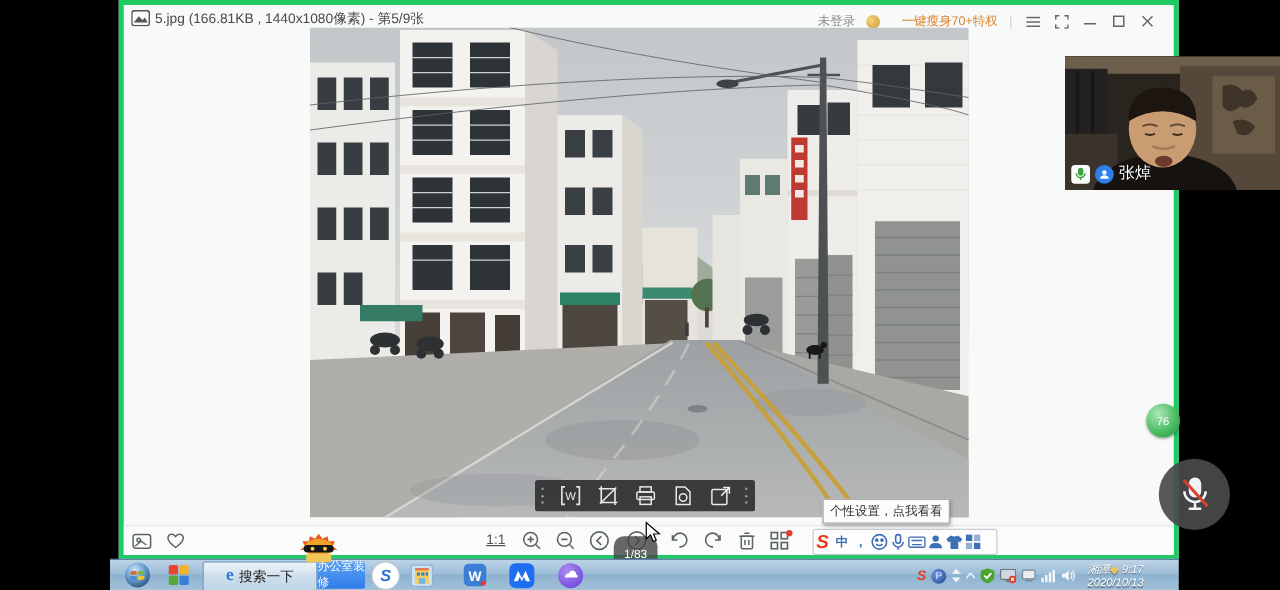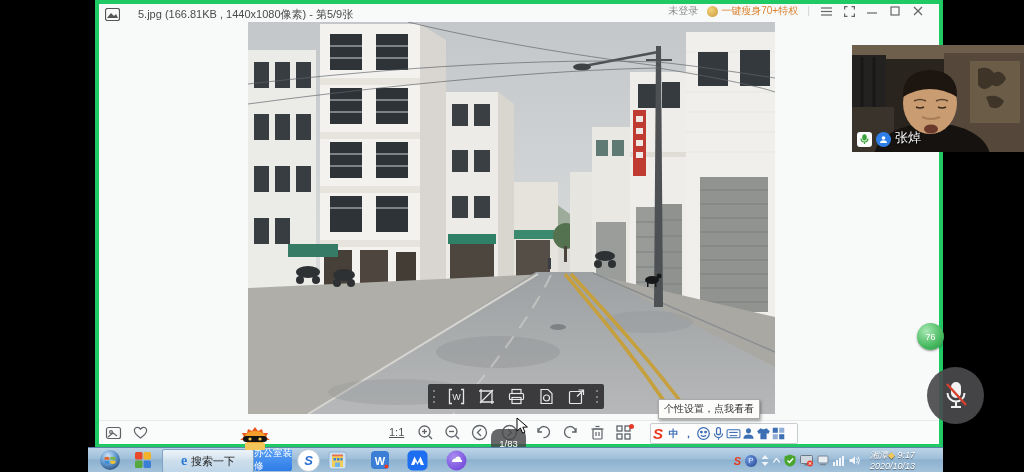--- a/index.html
+++ b/index.html
@@ -5,24 +5,24 @@
   html,body{margin:0;padding:0;background:#000;}
   body{position:relative;width:1024px;height:472px;overflow:hidden;
        font-family:"Liberation Sans","DejaVu Sans",sans-serif;-webkit-font-smoothing:antialiased;}
   .abs{position:absolute;}
 
   
   #share-window{left:95px;top:0;width:848px;height:447px;border:4px solid #1fc964;
     background:#f8f9f9;box-sizing:border-box;}
   #titlebar{position:absolute;left:0;top:0;width:100%;height:20px;display:flex;align-items:center;}
   #viewer-logo{margin-left:6px;width:15px;height:13px;flex:0 0 auto;}
-  #win-title{margin-left:18px;font-size:11px;color:#4a4a4a;white-space:nowrap;}
-  #title-right{position:absolute;right:14px;top:0;height:20px;display:flex;align-items:flex-start;gap:9px;}
+  #win-title{margin-left:4px;font-size:11px;color:#4a4a4a;white-space:nowrap;}
+  #title-right{position:absolute;right:14px;top:0;height:20px;display:flex;align-items:flex-end;gap:9px;}
   #login-label{font-size:10px;color:#8a8a8a;}
-  #promo-badge{display:flex;align-items:center;gap:3px;font-size:10px;color:#d9832f;}
+  #promo-badge{display:flex;align-items:center;gap:17px;font-size:10px;color:#d9832f;}
   #promo-coin{width:11px;height:11px;border-radius:50%;background:radial-gradient(circle at 35% 35%,#f5d27a,#c99a3a);}
   .tsep{color:#d0d0d0;font-size:11px;}
   .wctl{width:14px;height:14px;display:flex;align-items:center;justify-content:center;cursor:default;}
   .wctl svg{display:block;}
 
   
   #photo{left:248px;top:22px;width:527px;height:392px;}
 
   
   #float-toolbar{left:428px;top:384px;width:176px;height:25px;background:rgba(42,42,44,.88);

